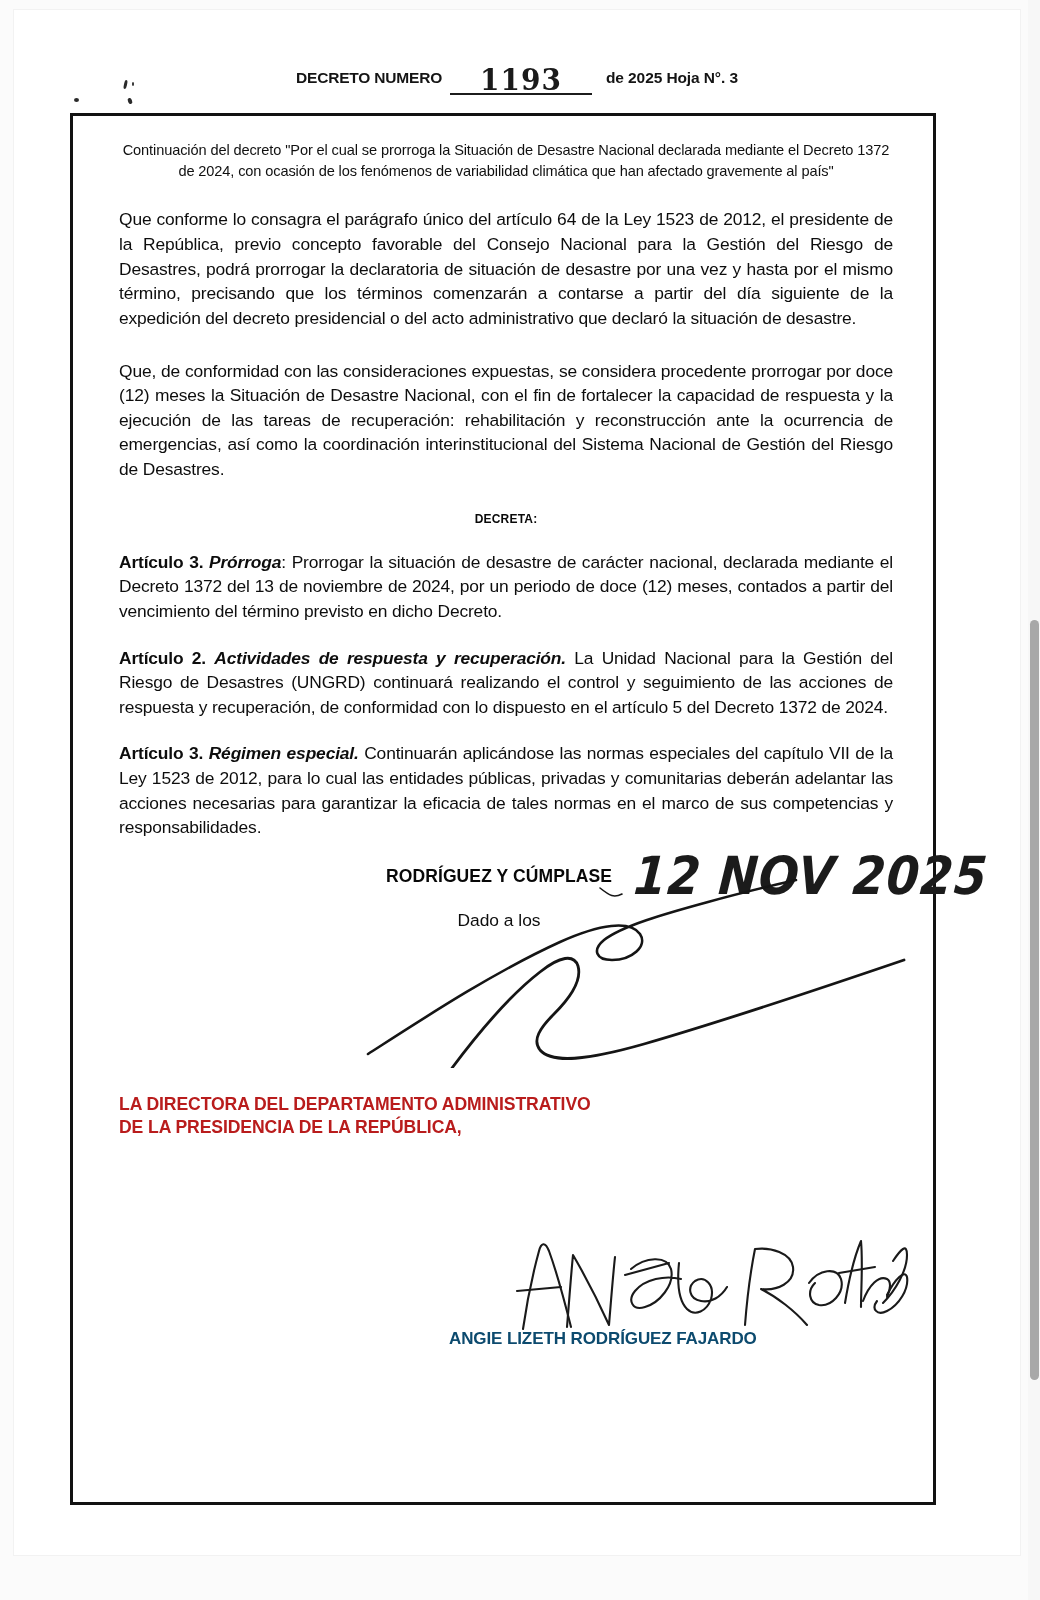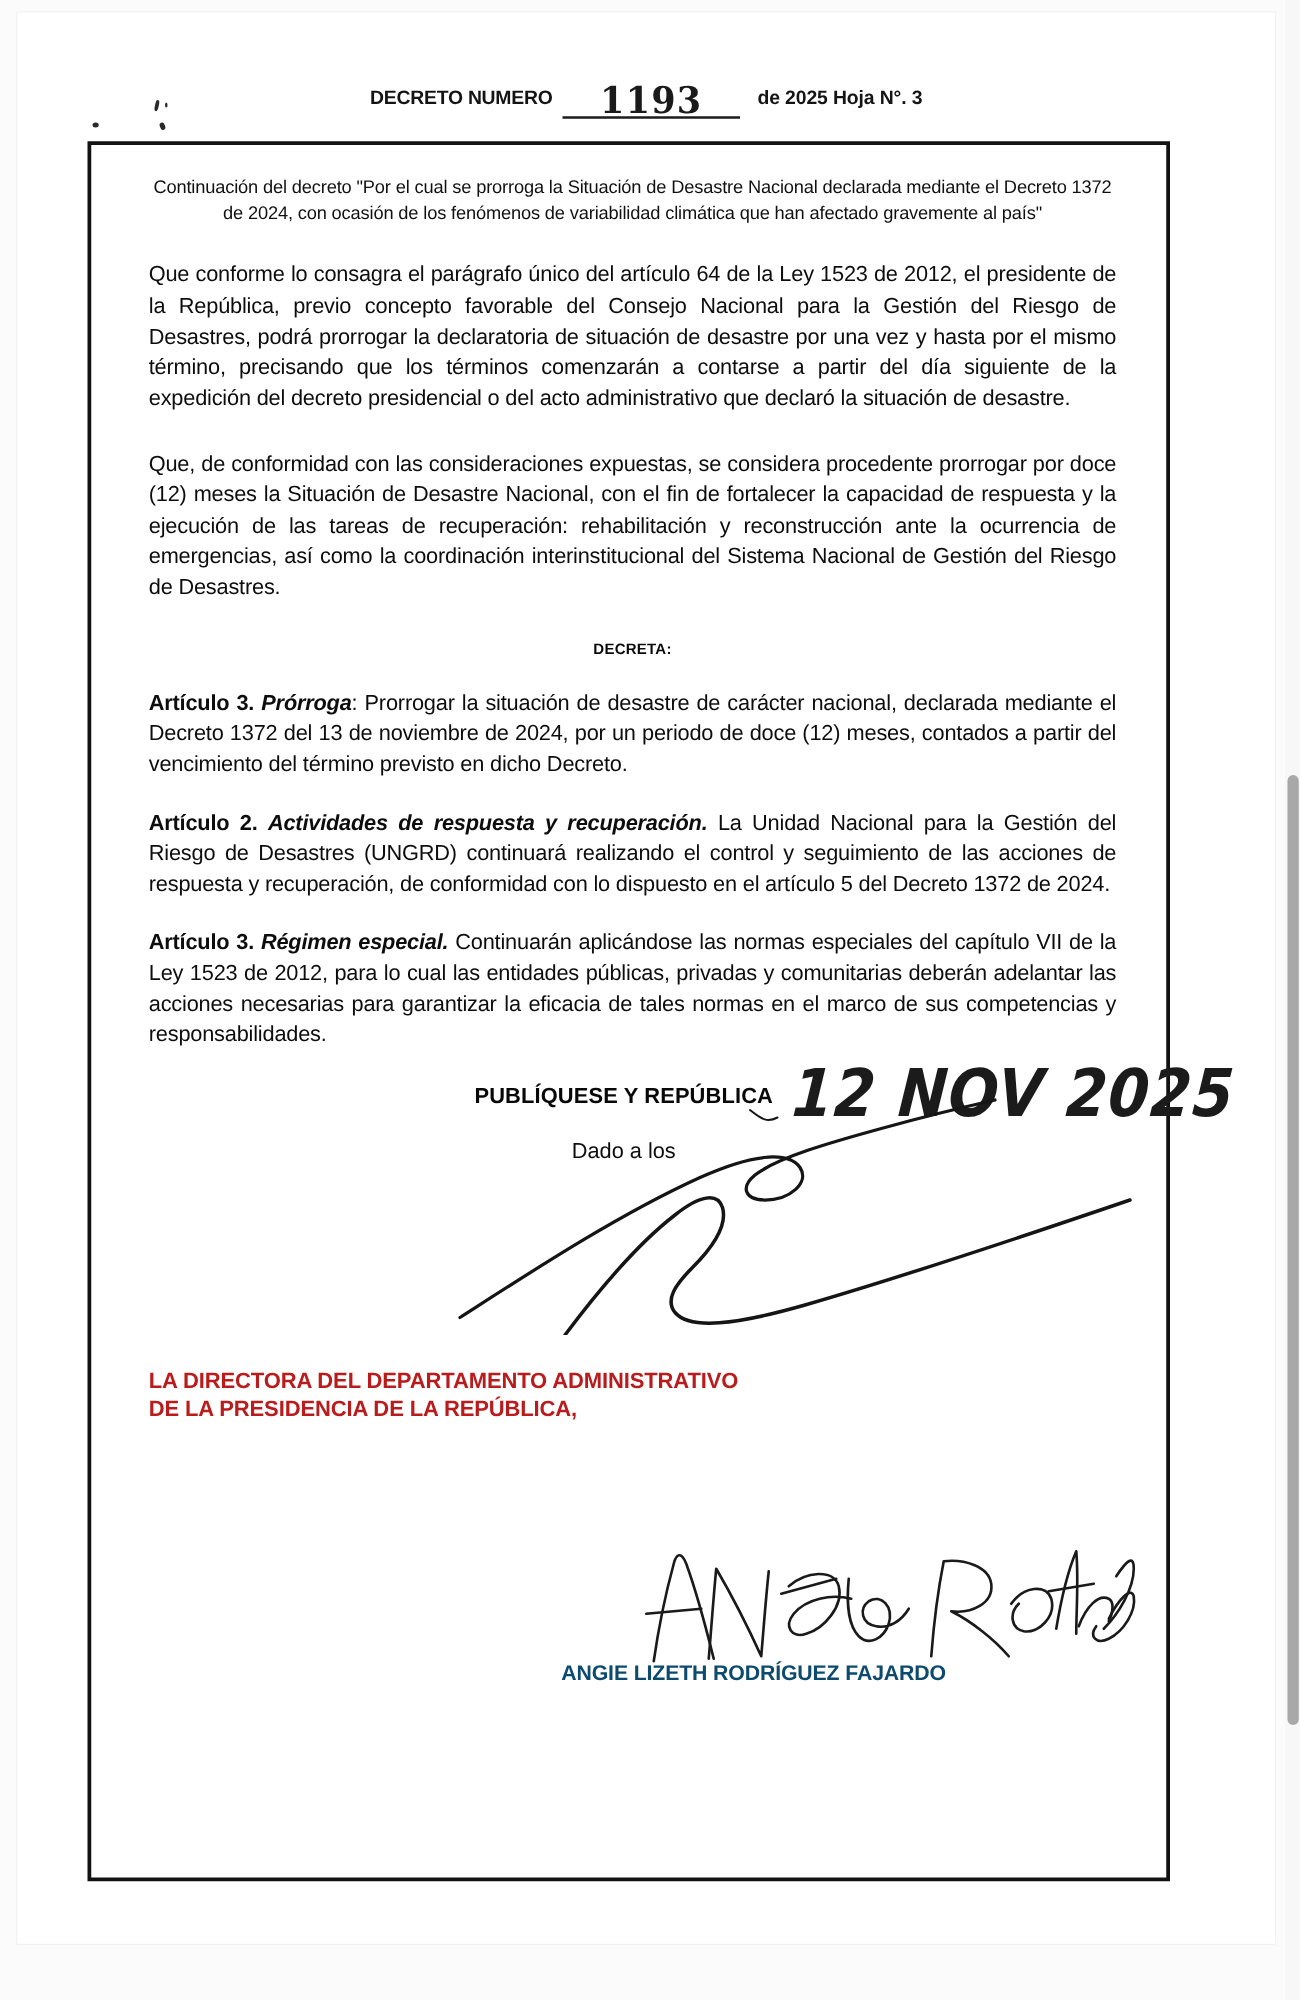--- a/index.html
+++ b/index.html
@@ -298,21 +298,21 @@
         <p class="decreta">DECRETA:</p>
 
         <p class="body-p"><span class="art-lead-bold">Artículo 3.</span> <span class="art-lead-bolditalic">Prórroga</span><span>:</span><span> Prorrogar la situación de desastre de carácter nacional, declarada mediante el Decreto 1372 del 13 de noviembre de 2024, por un periodo de doce (12) meses, contados a partir del vencimiento del término previsto en dicho Decreto.</span></p>
 
         <p class="body-p tight"><span class="art-lead-bold">Artículo 2.</span> <span class="art-lead-bolditalic">Actividades de respuesta y recuperación.</span><span> La Unidad Nacional para la Gestión del Riesgo de Desastres (UNGRD) continuará realizando el control y seguimiento de las acciones de respuesta y recuperación, de conformidad con lo dispuesto en el artículo 5 del Decreto 1372 de 2024.</span></p>
 
         <p class="body-p tight"><span class="art-lead-bold">Artículo 3.</span> <span class="art-lead-bolditalic">Régimen especial.</span><span> Continuarán aplicándose las normas especiales del capítulo VII de la Ley 1523 de 2012, para lo cual las entidades públicas, privadas y comunitarias deberán adelantar las acciones necesarias para garantizar la eficacia de tales normas en el marco de sus competencias y responsabilidades.</span></p>
 
 
         <div class="pub-block">
-          <div class="pub-line">PUBLÍQUESE Y REPÚBLICA</div>
+          <div class="pub-line">RODRÍGUEZ Y CÚMPLASE</div>
           <div class="dado-line">Dado a los</div>
           <div class="date-stamp">12 NOV 2025</div>
 
           <svg class="sig-president" viewBox="0 0 560 200">
             <g fill="none" stroke="#151515" stroke-linecap="round" stroke-linejoin="round">
               <path d="M4 186 C 60 150, 130 104, 196 74 C 236 56, 266 52, 276 66 C 284 78, 268 92, 248 92 C 232 92, 228 82, 240 72 C 258 58, 300 46, 344 34 C 380 24, 410 17, 432 12" stroke-width="2.6"></path>
               <path d="M236 20 C 246 28, 250 30, 258 26" stroke-width="1.6"></path>
               <path d="M88 200 C 118 160, 150 124, 176 104 C 196 88, 210 86, 214 98 C 218 112, 206 130, 190 146 C 176 160, 168 172, 176 182 C 188 196, 224 192, 280 176 C 356 154, 452 122, 540 92" stroke-width="2.8"></path>
             </g>
           </svg>

